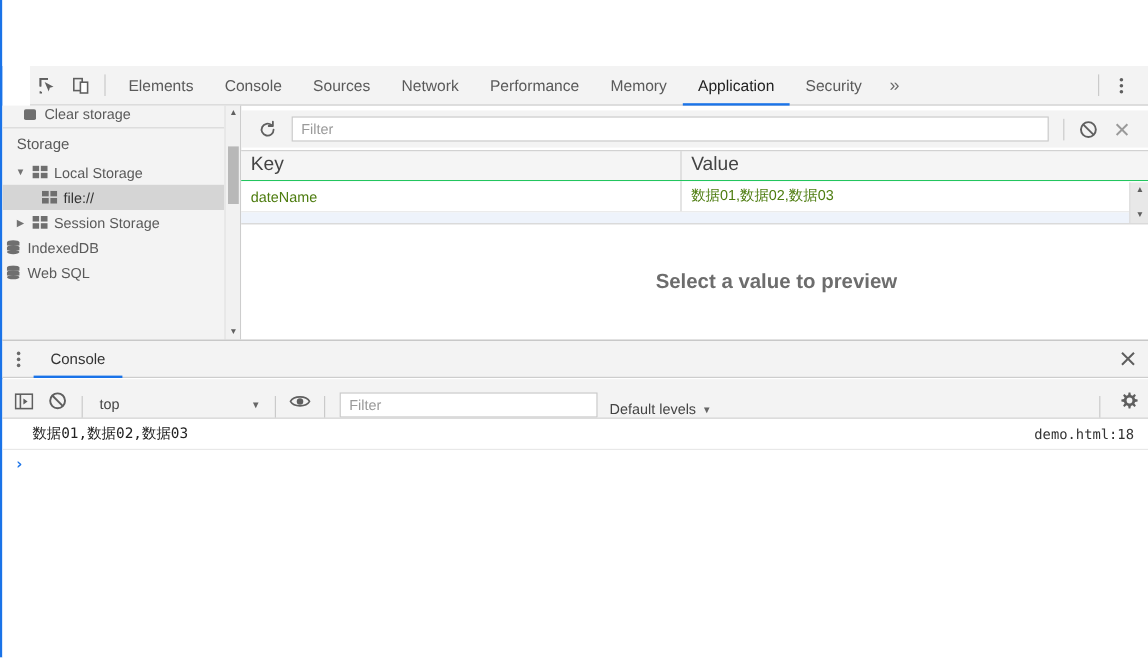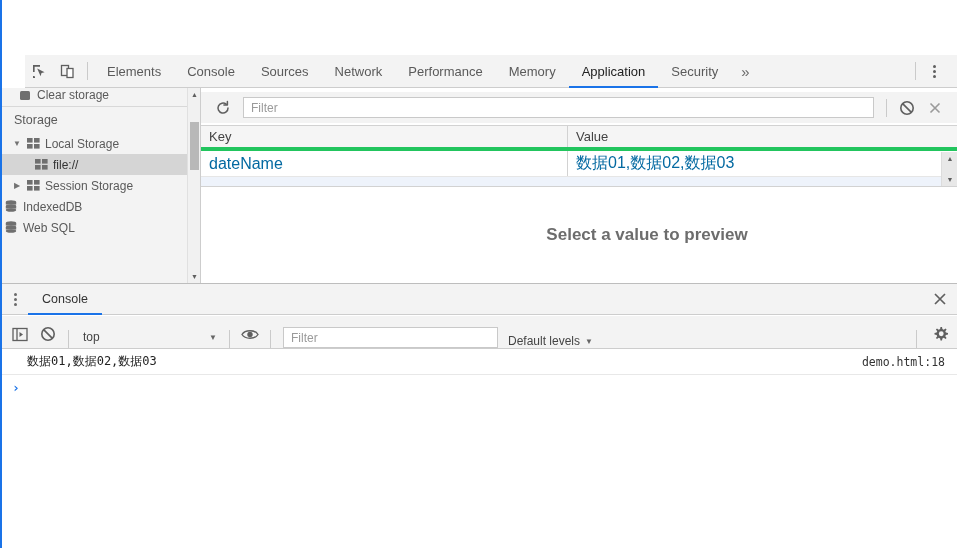--- a/index.html
+++ b/index.html
@@ -175,41 +175,41 @@
     outline: none;
   }
   .filter-input::placeholder { color: #9a9a9a; }
 
   .table-head {
     position: absolute;
     left: 201px; top: 125px;
     width: 756px; height: 26px;
     background: #f5f5f5;
     border-top: 1px solid #d2d2d2;
-    border-bottom: 4px solid #22c55e;
+    border-bottom: 1px solid #22c55e;
     display: flex;
-    font-size: 13px;
+    font-size: 16px;
     color: #444;
   }
   .th {
     display: flex; align-items: center;
     padding-left: 8px;
     height: 100%;
   }
   .th.key { width: 367px; border-right: 1px solid #d2d2d2; }
   .th.value { flex: 1; }
 
   .table-row {
     position: absolute;
     left: 201px; top: 151px;
     width: 756px; height: 26px;
     background: #ffffff;
     display: flex;
-    font-size: 16px;
-    color: #0369a1;
+    font-size: 12px;
+    color: #4d7c0f;
     border-bottom: 1px solid #e6e6e6;
   }
   .td { display: flex; align-items: center; padding-left: 8px; height: 100%; }
   .td.key { width: 367px; border-right: 1px solid #d2d2d2; }
   .td.value { flex: 1; }
 
   .row-stripe {
     position: absolute;
     left: 201px; top: 177px;
     width: 756px; height: 9px;

